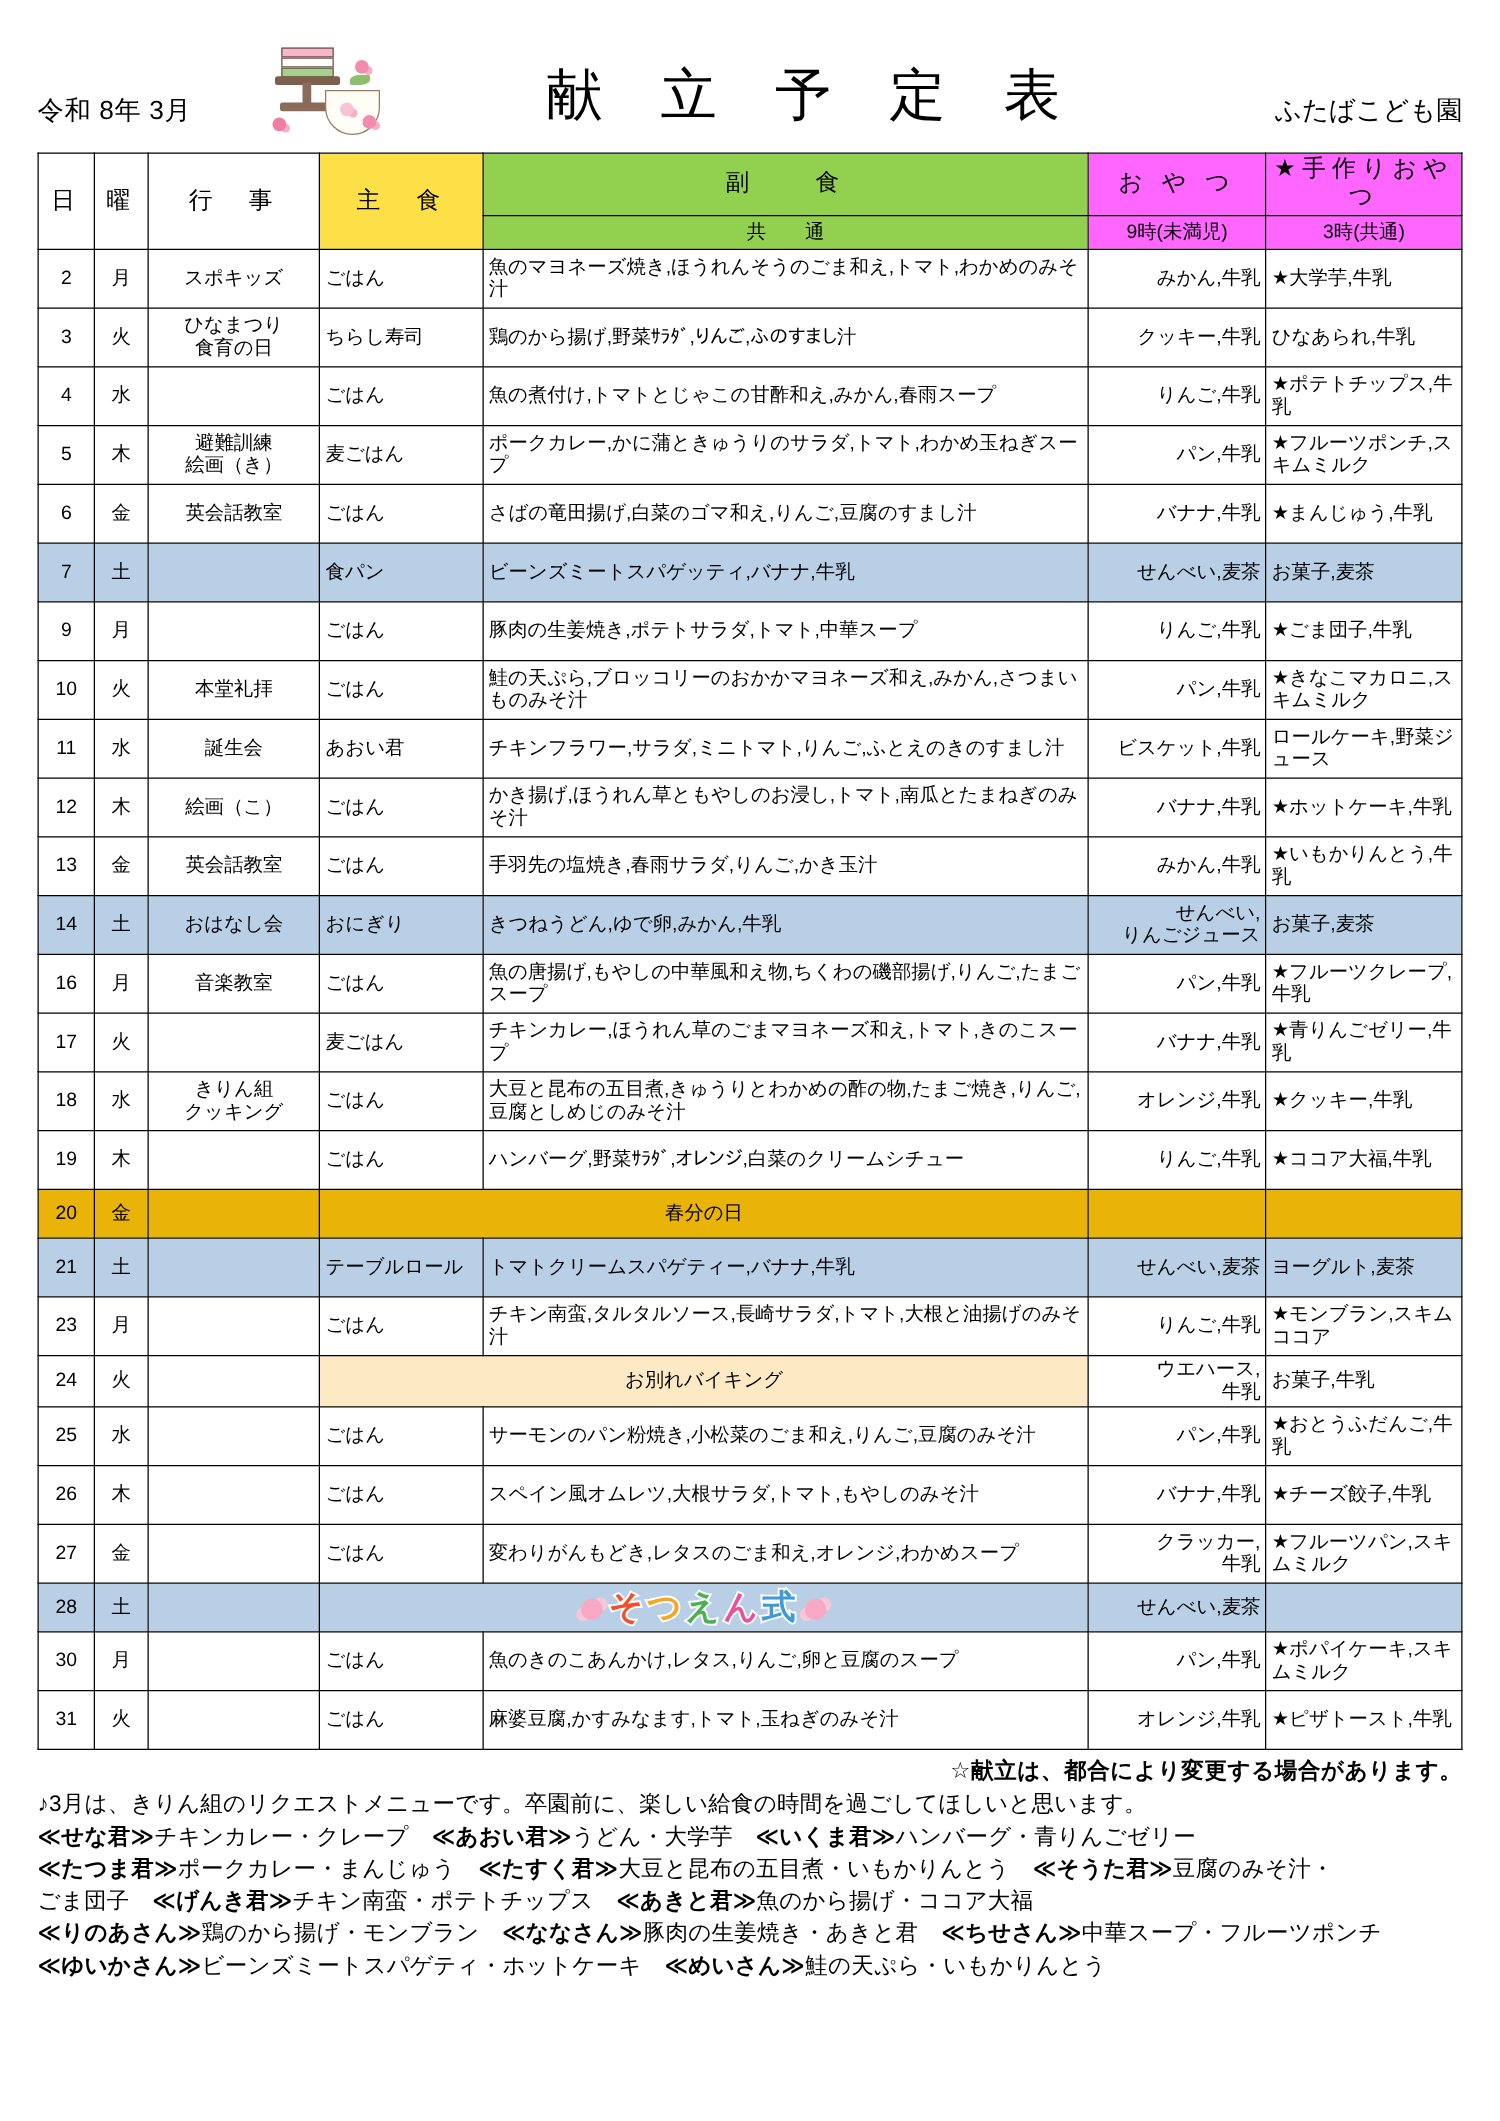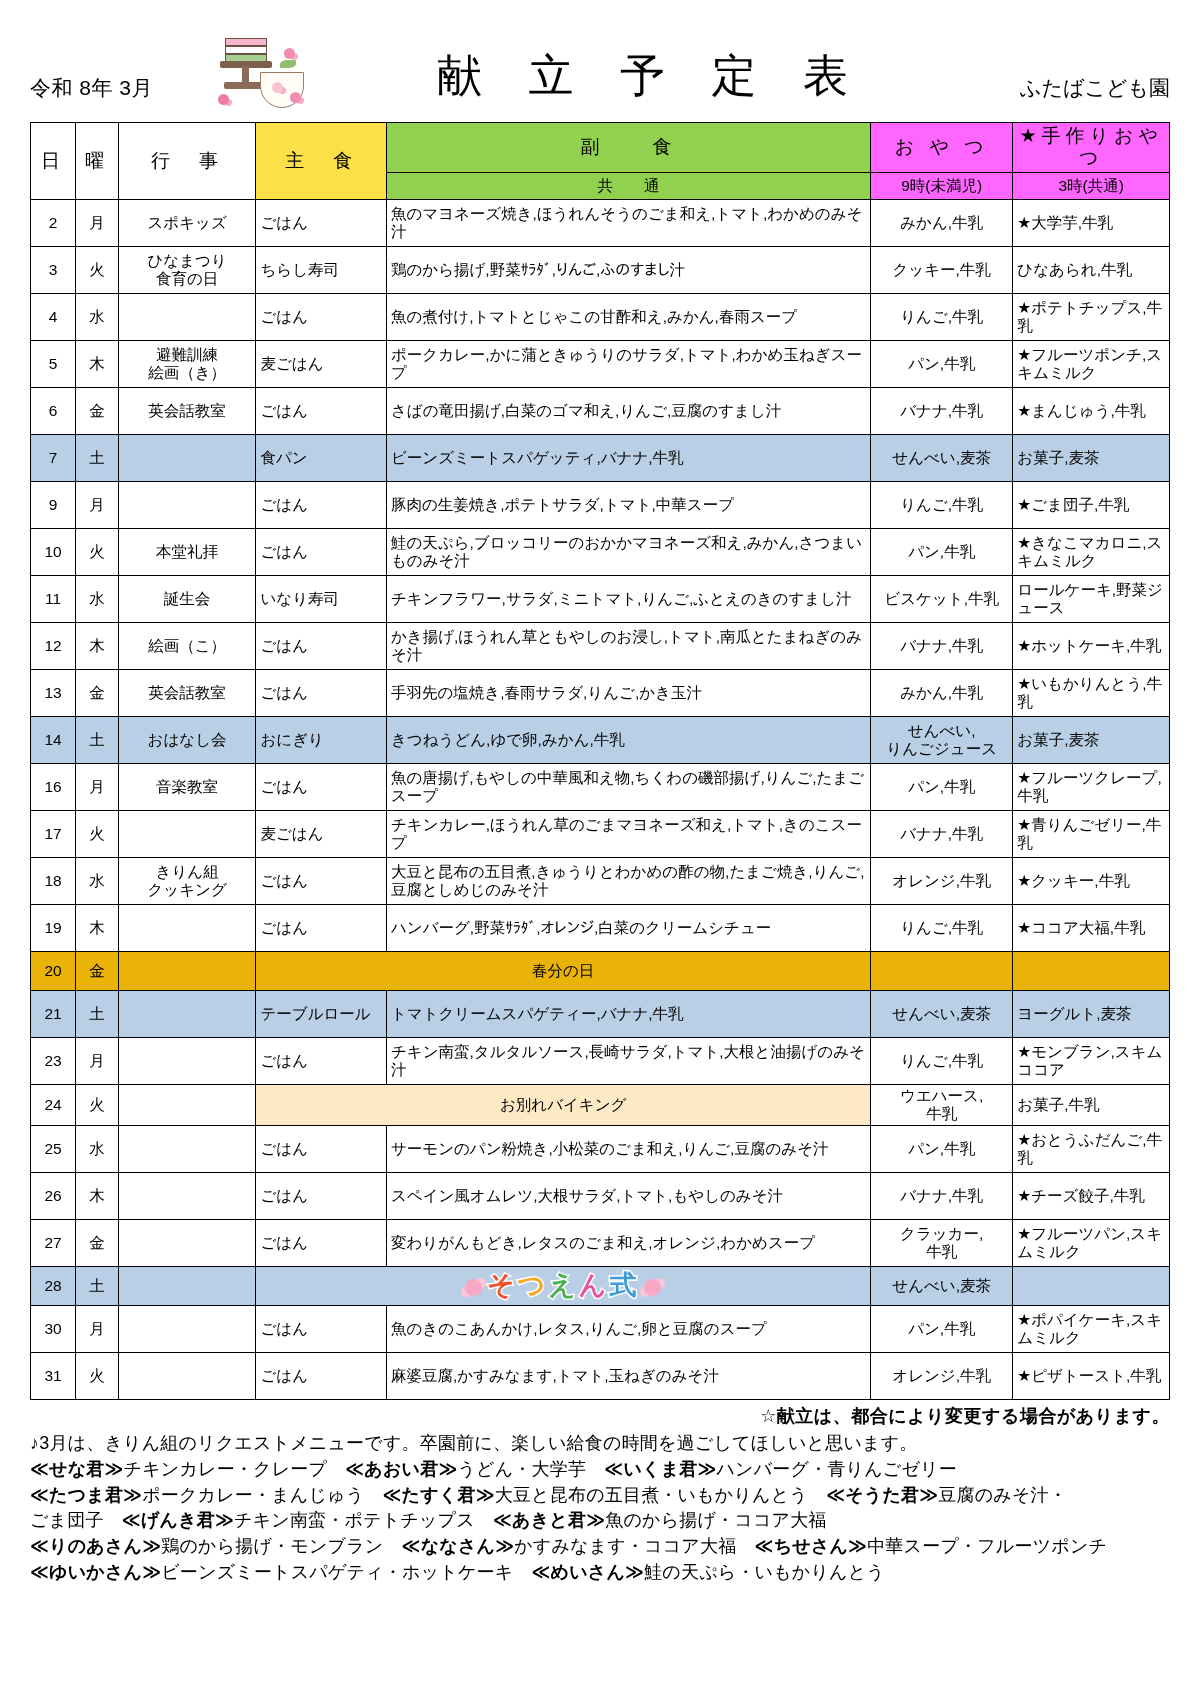--- a/index.html
+++ b/index.html
@@ -143,21 +143,21 @@
     font-weight: normal;
     vertical-align: middle;
     line-height: 1.18;
     overflow: hidden;
   }
   .c-day   { width: 38px;  text-align: center; font-size: 18px; }
   .c-dow   { width: 36px;  text-align: center; font-size: 17px; }
   .c-event { width: 116px; text-align: center; font-size: 15px; }
   .c-main  { width: 110px; text-align: left; }
   .c-side  { width: 408px; text-align: left; }
-  .c-snack { width: 120px; text-align: center; font-size: 15px; }
+  .c-snack { width: 120px; text-align: right; font-size: 15px; }
   .c-hand  { width: 132px; text-align: left; font-size: 15px; }
 
   thead td.hd {
     text-align: center;
     font-size: 19px;
     letter-spacing: 5px;
     height: 27px;
   }
   thead td.hd.sub {
     font-size: 15.5px;
@@ -366,21 +366,21 @@
           <td class="c-event">本堂礼拝</td>
           <td class="c-main">ごはん</td>
           <td class="c-side">鮭の天ぷら,ブロッコリーのおかかマヨネーズ和え,みかん,さつまいものみそ汁</td>
           <td class="c-snack">パン,牛乳</td>
           <td class="c-hand">★きなこマカロニ,スキムミルク</td>
         </tr>
         <tr class="row-body">
           <td class="c-day">11</td>
           <td class="c-dow">水</td>
           <td class="c-event">誕生会</td>
-          <td class="c-main">いなり寿司</td>
+          <td class="c-main">あおい君</td>
           <td class="c-side">チキンフラワー,サラダ,ミニトマト,りんご,ふとえのきのすまし汁</td>
           <td class="c-snack">ビスケット,牛乳</td>
           <td class="c-hand">ロールケーキ,野菜ジュース</td>
         </tr>
         <tr class="row-body">
           <td class="c-day">12</td>
           <td class="c-dow">木</td>
           <td class="c-event">絵画（こ）</td>
           <td class="c-main">ごはん</td>
           <td class="c-side">かき揚げ,ほうれん草ともやしのお浸し,トマト,南瓜とたまねぎのみそ汁</td>
@@ -531,18 +531,18 @@
       </tbody>
   </table>
 
   <div class="notes">
     <div class="note-disclaimer">☆献立は、都合により変更する場合があります。</div>
     <div class="note-intro">♪3月は、きりん組のリクエストメニューです。卒園前に、楽しい給食の時間を過ごしてほしいと思います。</div>
     <div class="request-lines" id="request-lines">
         <div class="request-line"><span class="req-name">≪せな君≫</span><span>チキンカレー・クレープ</span>　<span class="req-name">≪あおい君≫</span><span>うどん・大学芋</span>　<span class="req-name">≪いくま君≫</span><span>ハンバーグ・青りんごゼリー</span></div>
         <div class="request-line"><span class="req-name">≪たつま君≫</span><span>ポークカレー・まんじゅう</span>　<span class="req-name">≪たすく君≫</span><span>大豆と昆布の五目煮・いもかりんとう</span>　<span class="req-name">≪そうた君≫</span><span>豆腐のみそ汁・</span></div>
         <div class="request-line"><span>ごま団子</span>　<span class="req-name">≪げんき君≫</span><span>チキン南蛮・ポテトチップス</span>　<span class="req-name">≪あきと君≫</span><span>魚のから揚げ・ココア大福</span></div>
-        <div class="request-line"><span class="req-name">≪りのあさん≫</span><span>鶏のから揚げ・モンブラン</span>　<span class="req-name">≪ななさん≫</span><span>かすみなます・ココア大福</span>　<span class="req-name">≪ちせさん≫</span><span>中華スープ・フルーツポンチ</span></div>
+        <div class="request-line"><span class="req-name">≪りのあさん≫</span><span>鶏のから揚げ・モンブラン</span>　<span class="req-name">≪ななさん≫</span><span>豚肉の生姜焼き・あきと君</span>　<span class="req-name">≪ちせさん≫</span><span>中華スープ・フルーツポンチ</span></div>
         <div class="request-line"><span class="req-name">≪ゆいかさん≫</span><span>ビーンズミートスパゲティ・ホットケーキ</span>　<span class="req-name">≪めいさん≫</span><span>鮭の天ぷら・いもかりんとう</span></div>
       </div>
   </div>
 
 </div>
 
 </body></html>

